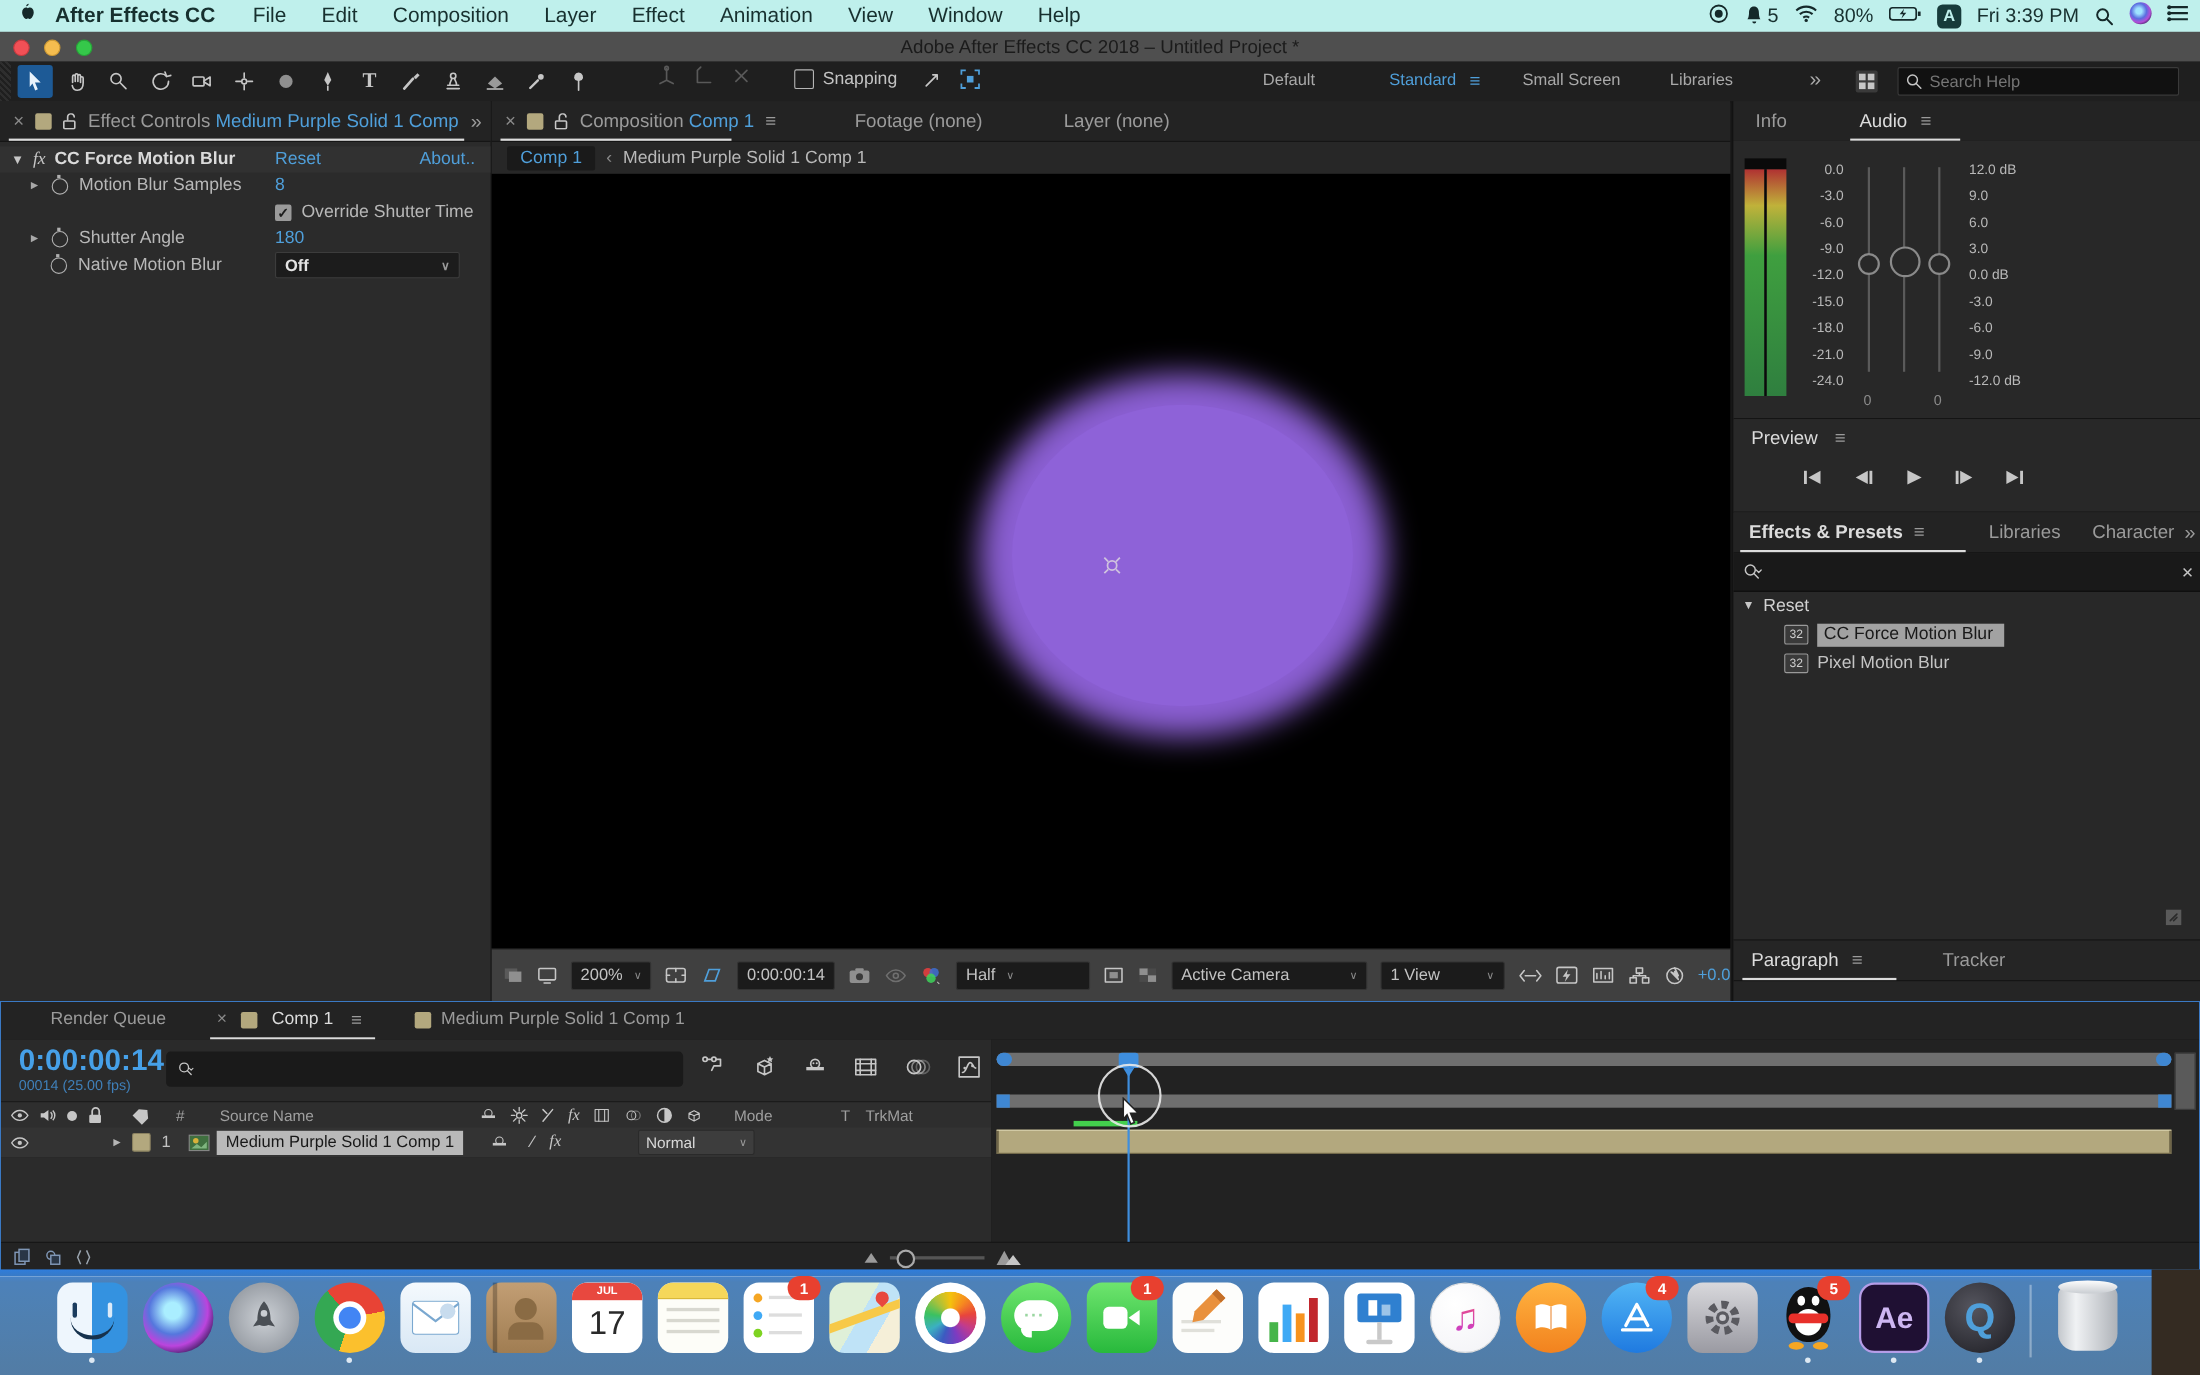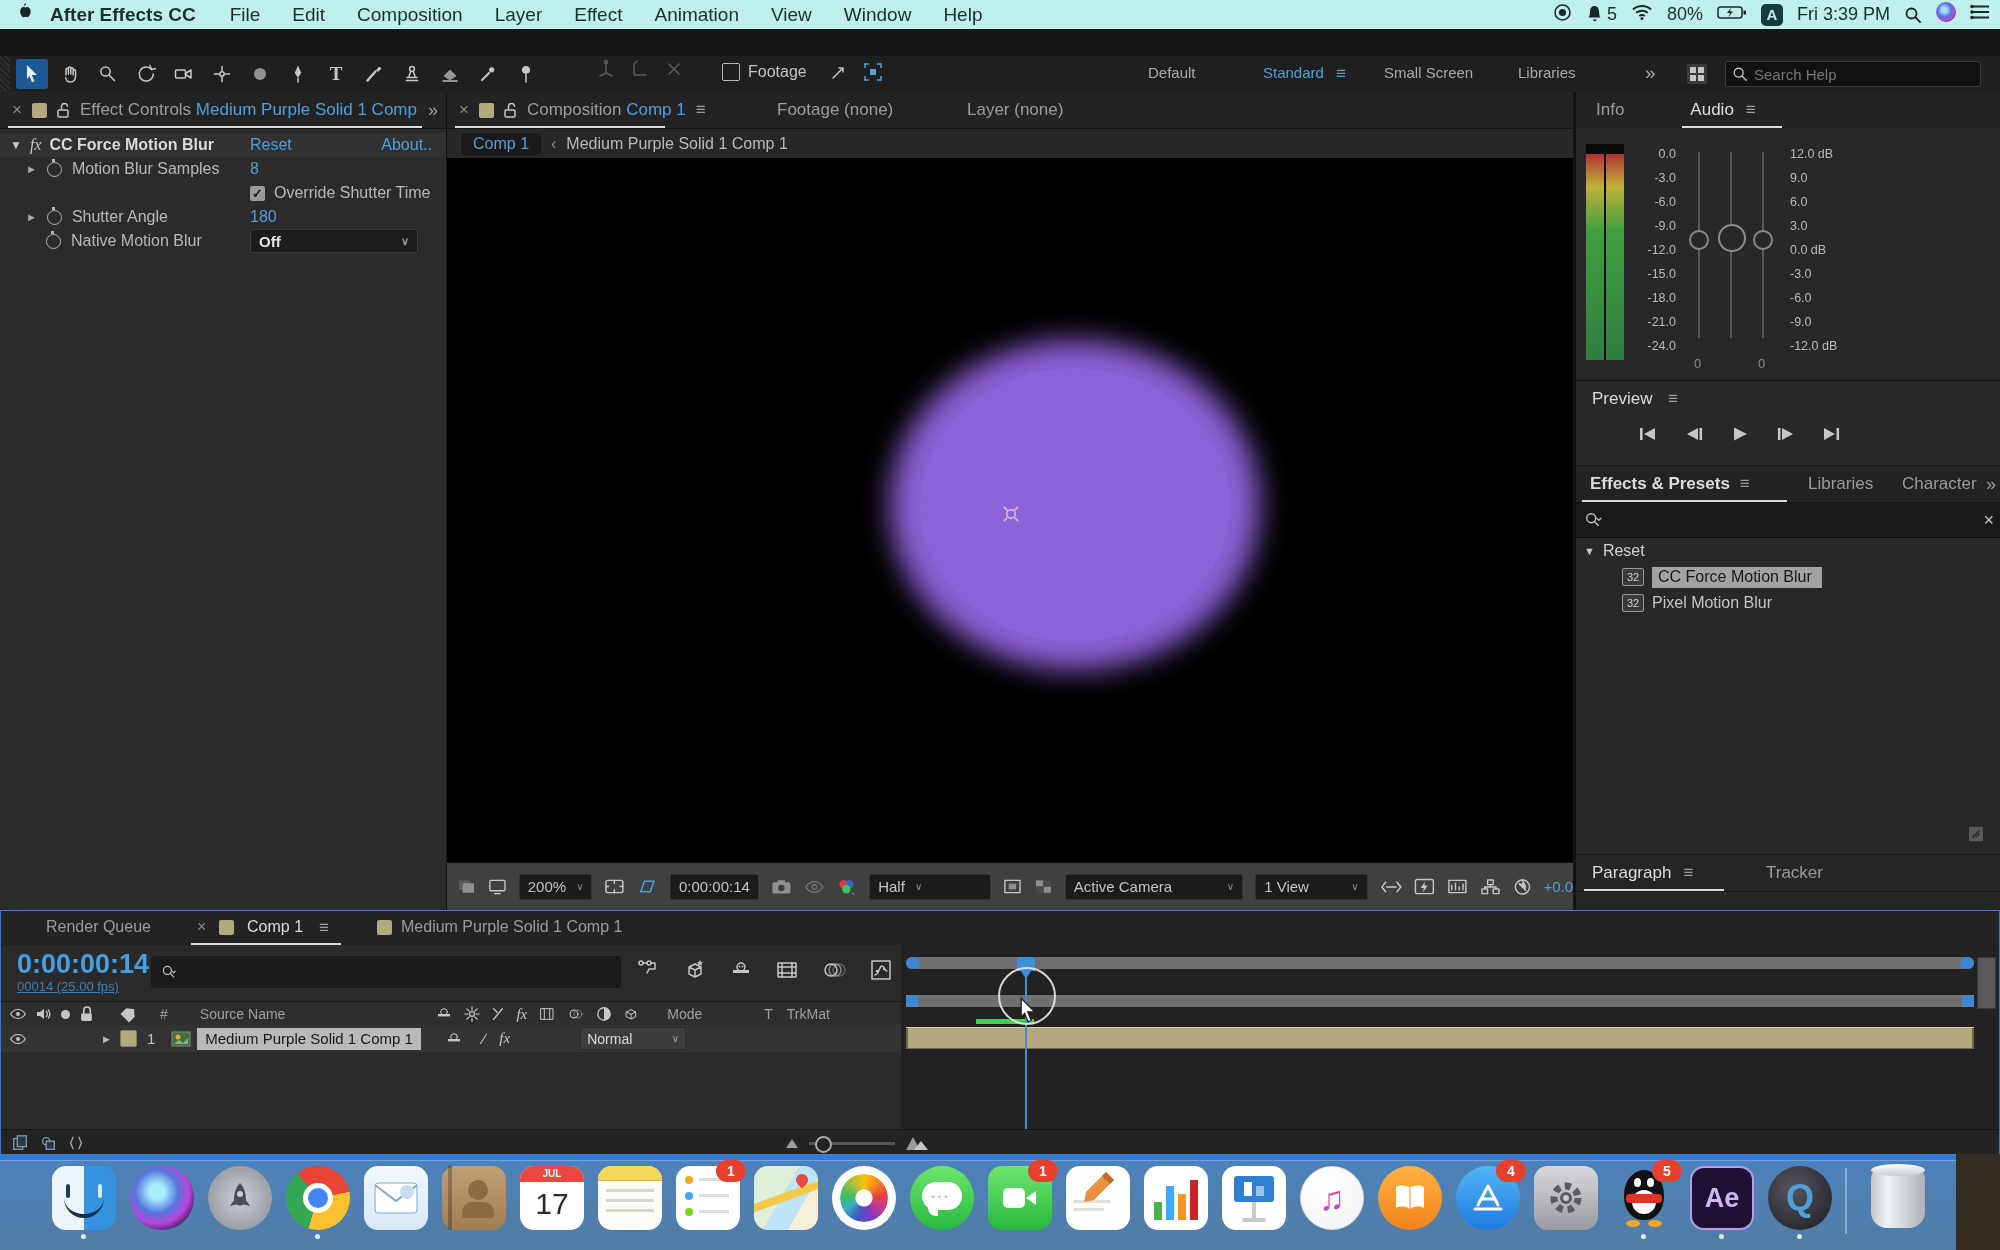--- a/index.html
+++ b/index.html
@@ -50,21 +50,21 @@
   .sliderline{width:2px;background:#5a5a5a;position:absolute;}
   .knob{border:2px solid #8a8a8a;border-radius:50%;position:absolute;background:#282828;}
   .transport{width:40px;height:26px;display:flex;align-items:center;justify-content:center;}
   #epsearch{background:#191919;border:1px solid #0d0d0d;color:#e8e8e8;font-size:16px;height:26px;width:330px;outline:none;font-family:"Liberation Sans",sans-serif;}
   .epitem{font-size:16px;color:#c4c4c4;display:flex;align-items:center;gap:8px;}
   .badge32{width:20px;height:16px;border:1px solid #9a9a9a;color:#cfcfcf;font-size:11px;display:flex;align-items:center;justify-content:center;border-radius:2px;background:#3a3a3a;}
   
   #timeline{left:0;top:910px;width:1998px;height:244px;background:#262626;border:1px solid #3a79c4;box-sizing:content-box;}
   #tltabs{height:34px;background:#232323;border-bottom:1px solid #141414;position:relative;font-size:16px;color:#9b9b9b;}
   #tcbig{font-size:27px;font-weight:bold;color:#46a0e8;}
-  #tcsmall{font-size:13px;color:#3f7fb8;text-decoration:underline;}
+  #tcsmall{font-size:13px;color:#3f7fb8;}
   .colhead{font-size:14px;color:#9f9f9f;}
   .laysel{background:#b9b9b9;color:#181818;font-size:15px;display:flex;align-items:center;padding:0 8px;height:22px;}
   .modebox{background:#3d3d3d;border:1px solid #2a2a2a;height:21px;display:flex;align-items:center;justify-content:space-between;color:#d8d8d8;font-size:14px;padding:0 6px;border-radius:2px;}
   .navbar{background:#6f6f6f;border-radius:7px;}
   .navcap{background:#3f87d2;border-radius:7px;width:14px;height:12px;position:absolute;top:0;}
   .tick{position:absolute;width:1px;height:6px;background:#777;bottom:0;}
   .rlabel{position:absolute;font-size:14px;color:#9a9a9a;top:2px;}
   
   #desktop{left:0;top:1154px;width:2000px;height:96px;background:linear-gradient(#2f7ddc,#3f77b2 12%,#44719c);}
   .dicon{position:absolute;top:12px;width:64px;height:64px;}
@@ -130,20 +130,28 @@
             </g>
             <g fill="#15292a">
               <circle cx="2" cy="2.5" r="1.8"></circle>
               <circle cx="2" cy="8" r="1.8"></circle>
               <circle cx="2" cy="13.5" r="1.8"></circle>
             </g>
           </svg></span>
     </span>
   </div>
 
+  <div id="titlebar" class="ab">
+    <div class="ab" style="left:12px;top:7px">
+      <span class="tl" style="background:#f25056;border:1px solid #c93b40"></span>
+      <span class="tl" style="background:#f5bd4f;border:1px solid #cf9b35"></span>
+      <span class="tl" style="background:#35c84a;border:1px solid #27a338"></span>
+    </div>
+    <div class="title">Adobe After Effects CC 2018 – Untitled Project *</div>
+  </div>
 
   <div id="toolbar" class="ab">
     <div class="ab" style="left:0;top:0;width:10px;height:36px;background:repeating-linear-gradient(45deg,#2e2e2e 0 2px,#1f1f1f 2px 4px)"></div>
     <div class="fx" style="height:36px;padding-left:16px;gap:6px">
       <div class="tool active">
           <svg width="20" height="20" viewBox="0 0 20 20">
             <path fill="#e8f2fb" d="M5 1l10 10h-5.2l2.6 6.2-2.4 1-2.5-6.2L5 15z"></path>
           </svg>
         </div>
       <div class="tool">
@@ -227,21 +235,21 @@
         </svg>
       <svg class="icon dim" width="20" height="20" viewBox="0 0 20 20">
           <path d="M4 16V5M4 16h12M4 5l3-3"></path>
         </svg>
       <svg class="icon dim" width="20" height="20" viewBox="0 0 20 20">
           <path d="M5 15L15 5M5 5l10 10"></path>
         </svg>
     </div>
     <div class="fx ab" style="left:722px;top:6px;gap:8px">
       <span style="width:16px;height:16px;border:1.6px solid #b5b5b5;border-radius:2px;display:inline-block"></span>
-      <span style="color:#c3c3c3;font-size:16px">Footage</span>
+      <span style="color:#c3c3c3;font-size:16px">Snapping</span>
       <svg class="icon" width="20" height="20" viewBox="0 0 20 20" style="margin-left:14px">
           <path d="M4 16L14 6M14 6h-4M14 6v4"></path>
         </svg>
       <svg width="20" height="20" viewBox="0 0 20 20" style="margin-left:6px">
           <g stroke="#4f9fda" stroke-width="1.6" fill="none">
             <path d="M2 6V2h4M14 2h4v4M18 14v4h-4M6 18H2v-4"></path>
           </g>
           <rect x="7" y="7" width="6" height="6" fill="#4f9fda"></rect>
         </svg>
     </div>

